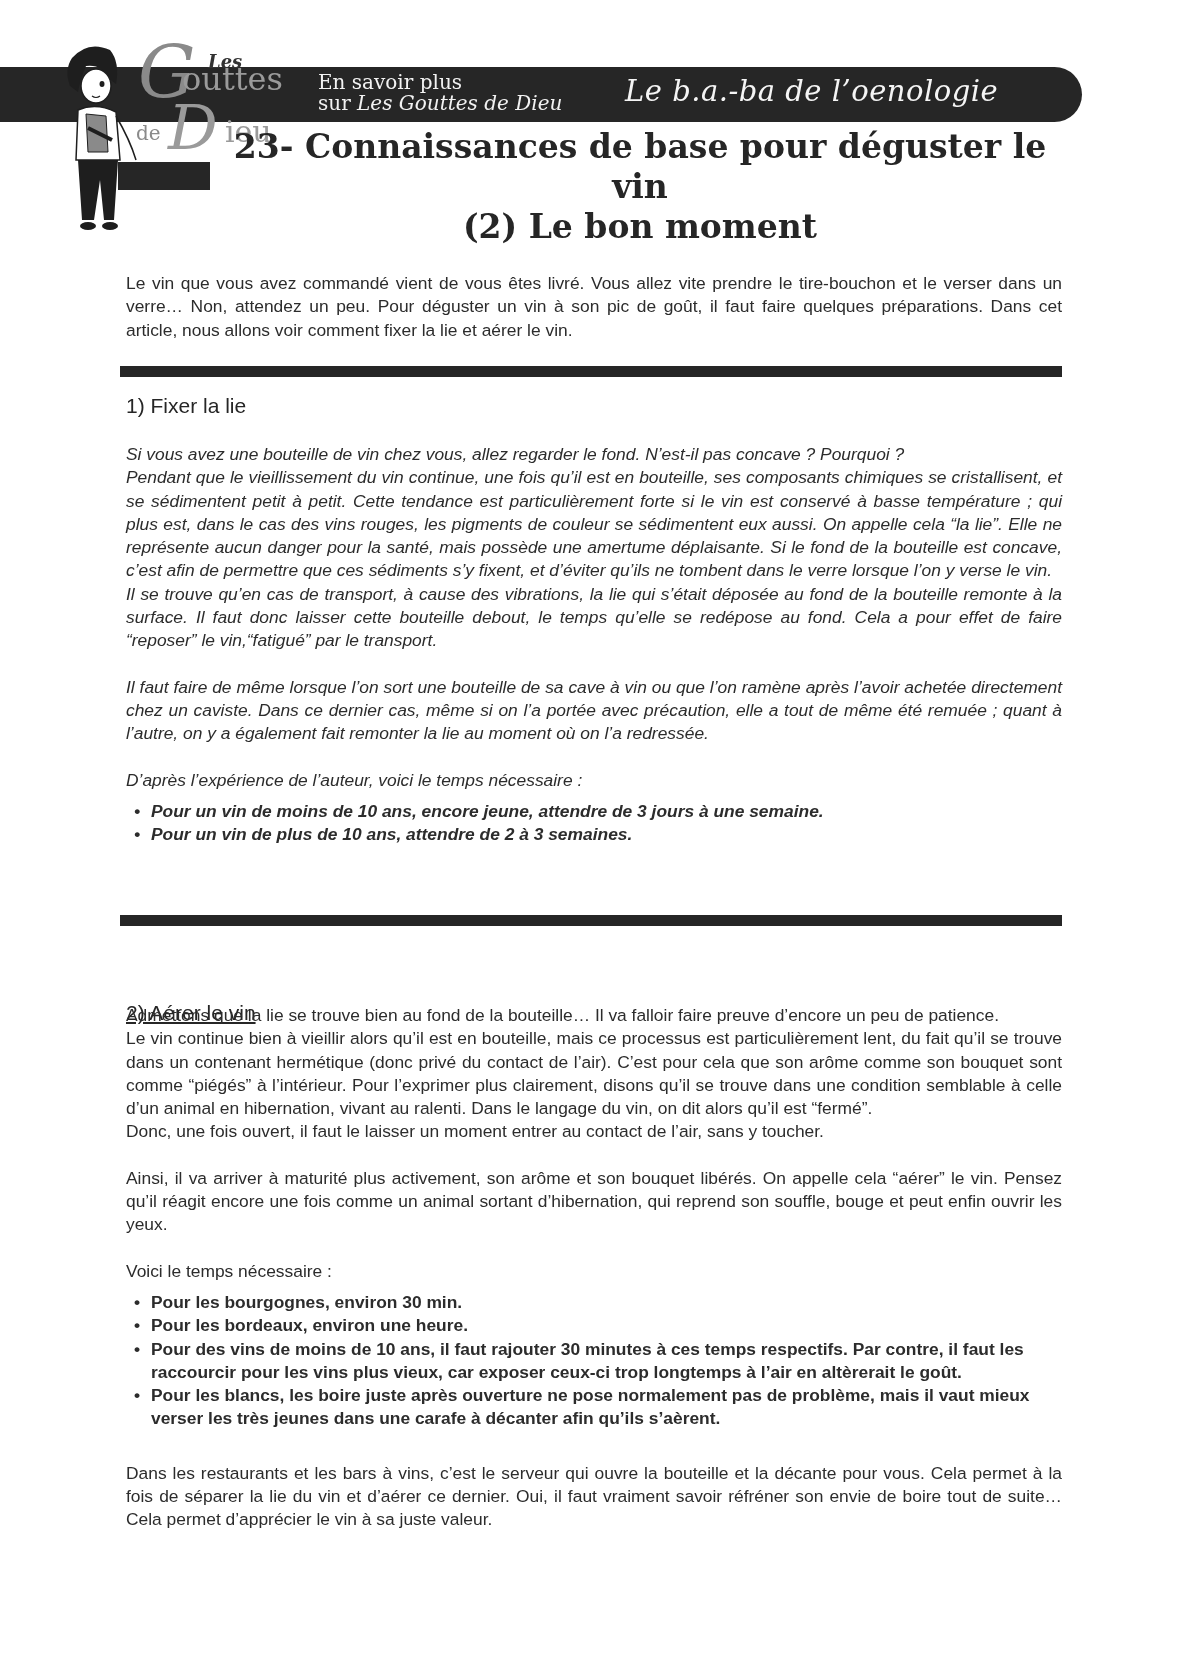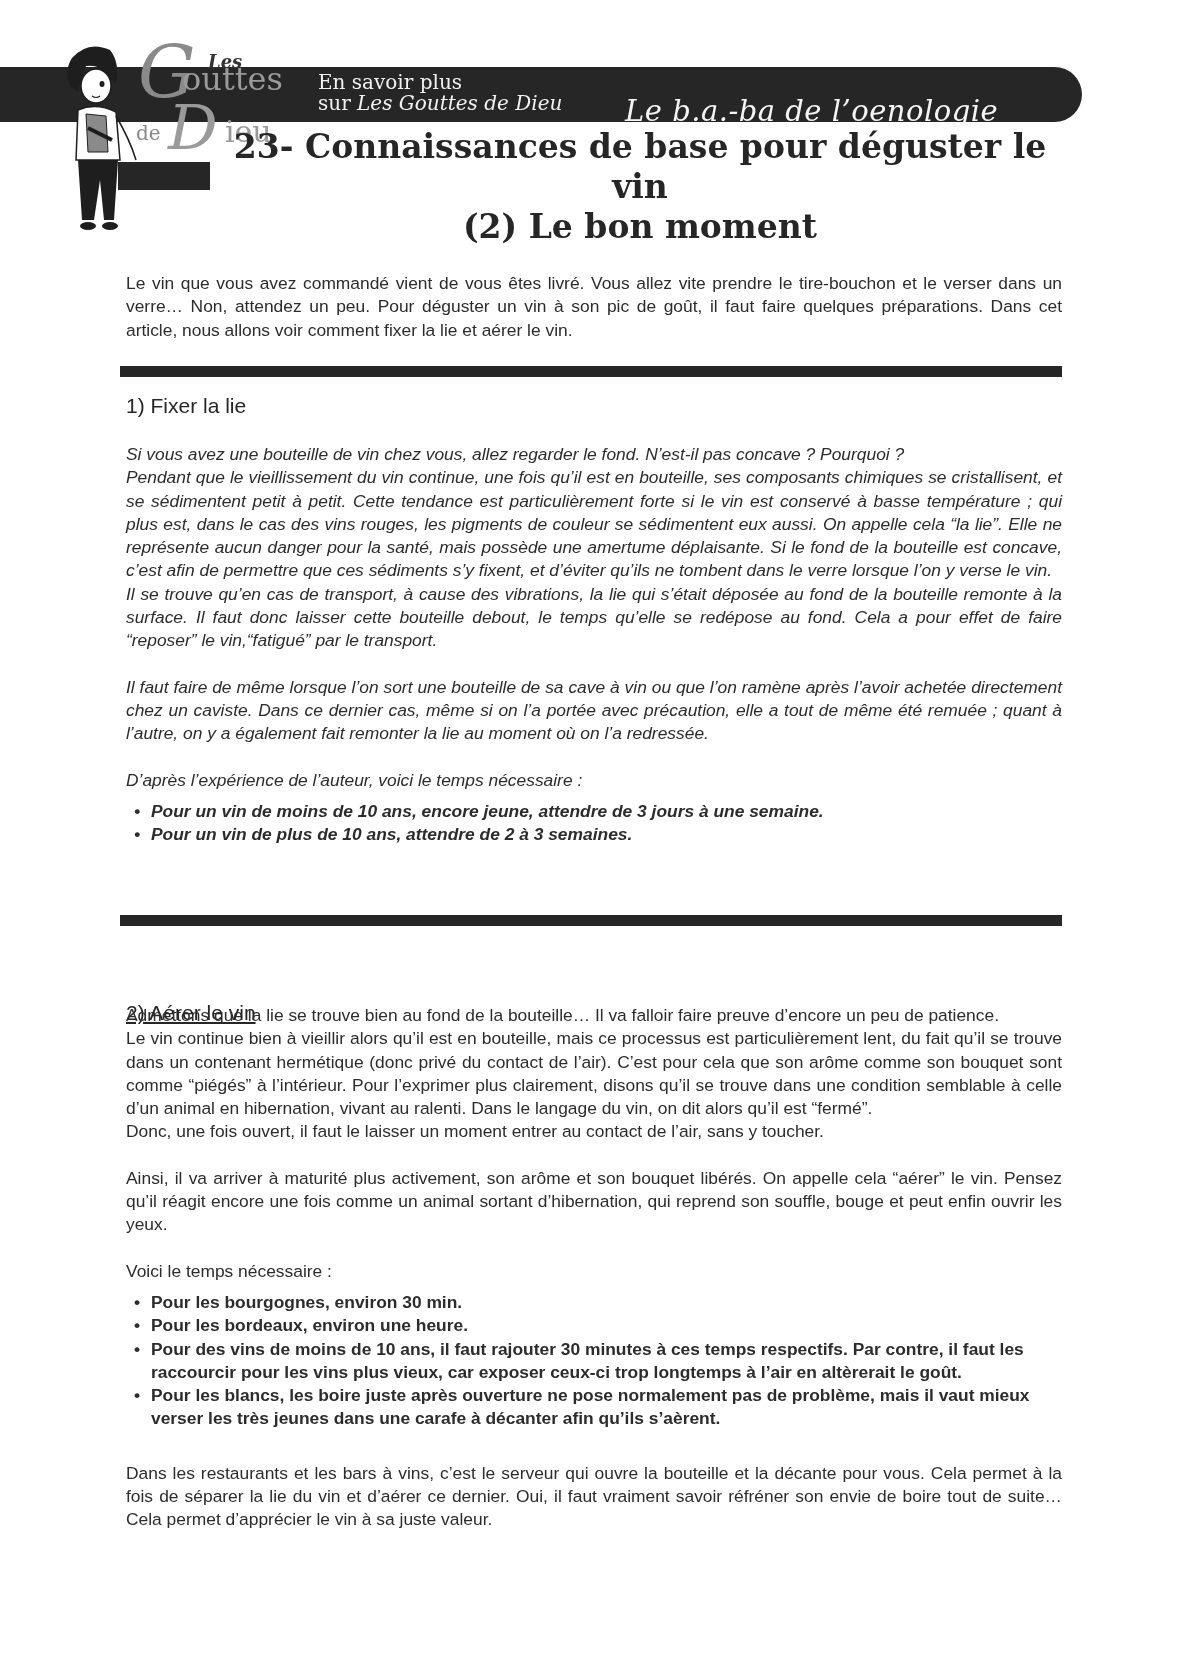--- a/index.html
+++ b/index.html
@@ -14,21 +14,20 @@
     .header-sub {
       position: absolute; left: 318px; top: 72px; color: #f2f2f2;
       font-family: "DejaVu Serif", serif; font-size: 20px; line-height: 21px;
     }
     .header-sub .line2 { font-style: normal; }
     .header-sub .line2 i { font-style: italic; }
     .header-series {
       position: absolute; left: 625px; top: 74px; color: #f5f5f5;
       font-family: "DejaVu Serif", serif; font-style: italic; font-size: 29px;
       letter-spacing: 0.5px;
-      margin-top: 20px;
     }
     .logo {
       position: absolute; left: 130px; top: 35px; width: 165px; height: 115px;
       font-family: "DejaVu Serif", serif;
     }
     .logo .les { position: absolute; left: 78px; top: 16px; font-size: 18px; font-weight: bold; color: #333; font-style: italic; }
     .logo .g { position: absolute; left: 8px; top: 2px; font-size: 72px; font-style: italic; color: #8a8a8a; line-height: 1; }
     .logo .outtes { position: absolute; left: 52px; top: 28px; font-size: 32px; color: #9a9a9a; line-height: 1; }
     .logo .de { position: absolute; left: 6px; top: 88px; font-size: 20px; color: #8a8a8a; line-height: 1; }
     .logo .d { position: absolute; left: 38px; top: 62px; font-size: 62px; font-style: italic; color: #9a9a9a; line-height: 1; }

